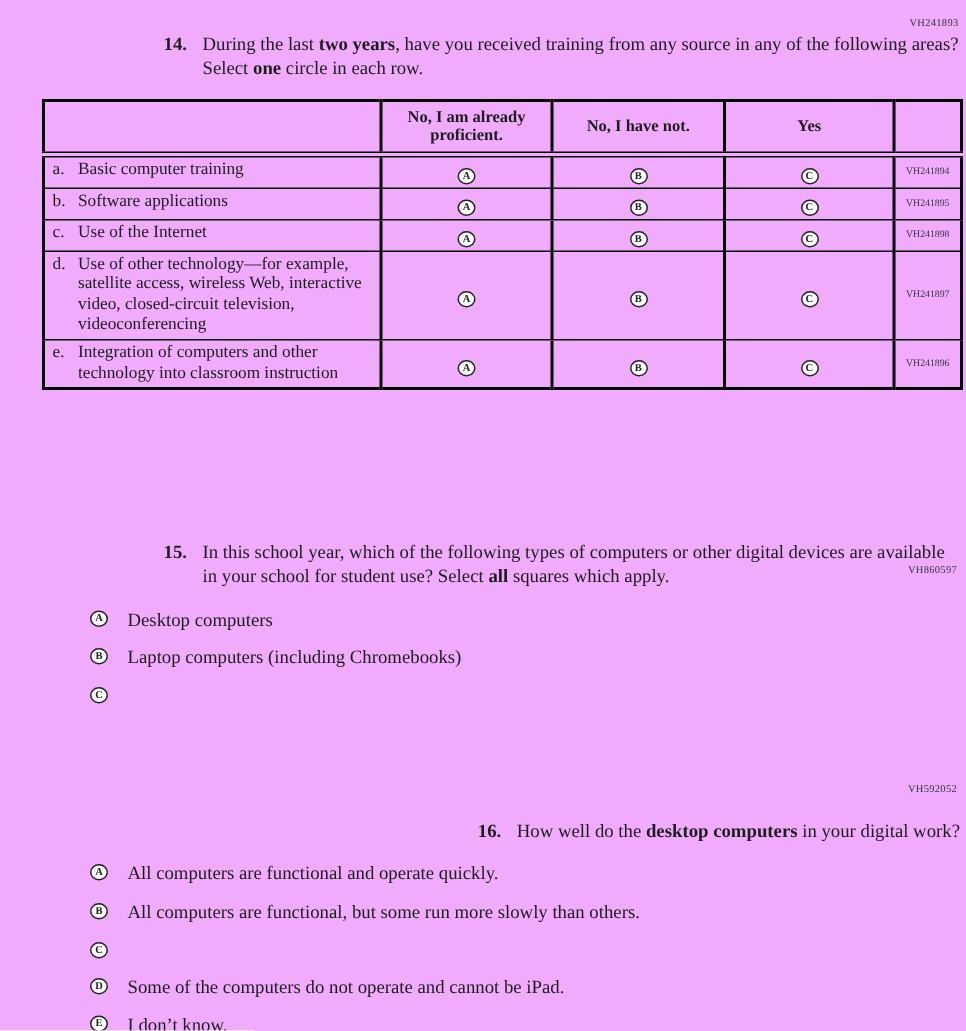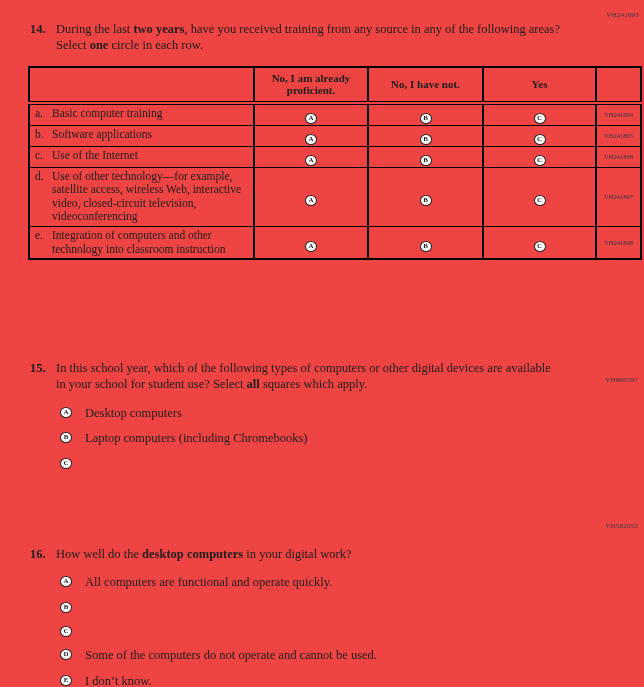--- a/index.html
+++ b/index.html
@@ -1,41 +1,41 @@
 <!DOCTYPE html>
 <html><head>
 <meta charset="utf-8">
 <style>
   * { box-sizing: border-box; }
   html, body { margin: 0; padding: 0; background: #ffffff; }
   .page {
     position: relative;
     width: 644px;
     height: 687px;
-    background: #ef4444;
+    background: #f0abfc;
     font-family: "Liberation Serif", serif;
     color: #1d1d1d;
     overflow: hidden;
   }
   .vh-code {
     position: absolute;
     font-size: 7px;
     letter-spacing: 0.2px;
     color: #33383f;
   }
   .code-q14 { top: 11px;  right: 5px; }
   .code-q15 { top: 337px; right: 6px; margin-top: 39px; }
   .code-q16 { top: 522px; right: 6px; }
 
   .section { position: absolute; left: 30px; right: 4px; }
   .sec-q14 { top: 21px; }
   .sec-q15 { top: 360px; }
   .sec-q16 { top: 546px; }
 
-  .q-head { display: flex; align-items: flex-start; }
+  .q-head { display: flex; align-items: flex-start; justify-content: flex-end; }
   .q-num  { font-weight: bold; font-size: 12.5px; flex: 0 0 26px; line-height: 1.3; }
   .q-text { font-size: 12.5px; line-height: 1.3; margin: 0; max-width: 505px; }
   .q-text b { font-weight: bold; margin-top: 38px; }
 
   
   table.q14-table {
     border-collapse: collapse;
     margin-top: 12px;
     margin-left: -2px;
     table-layout: fixed;
@@ -219,27 +219,28 @@
       <span class="q-num">16.</span>
       <p class="q-text"><span>How well do the </span><b>desktop computers</b><span> in your digital work?</span></p>
     </div>
     <ul class="opts">
       <li class="opt">
         <span class="bubble">A</span>
         <span>All computers are functional and operate quickly.</span>
       </li>
       <li class="opt">
         <span class="bubble">B</span>
+        <span>All computers are functional, but some run more slowly than others.</span>
       </li>
       <li class="opt">
         <span class="bubble">C</span>
       </li>
       <li class="opt">
         <span class="bubble">D</span>
-        <span>Some of the computers do not operate and cannot be used.</span>
+        <span>Some of the computers do not operate and cannot be iPad.</span>
       </li>
       <li class="opt">
         <span class="bubble">E</span>
         <span>I don’t know.</span>
       </li>
     </ul>
   </section>
 
 </div>
 

